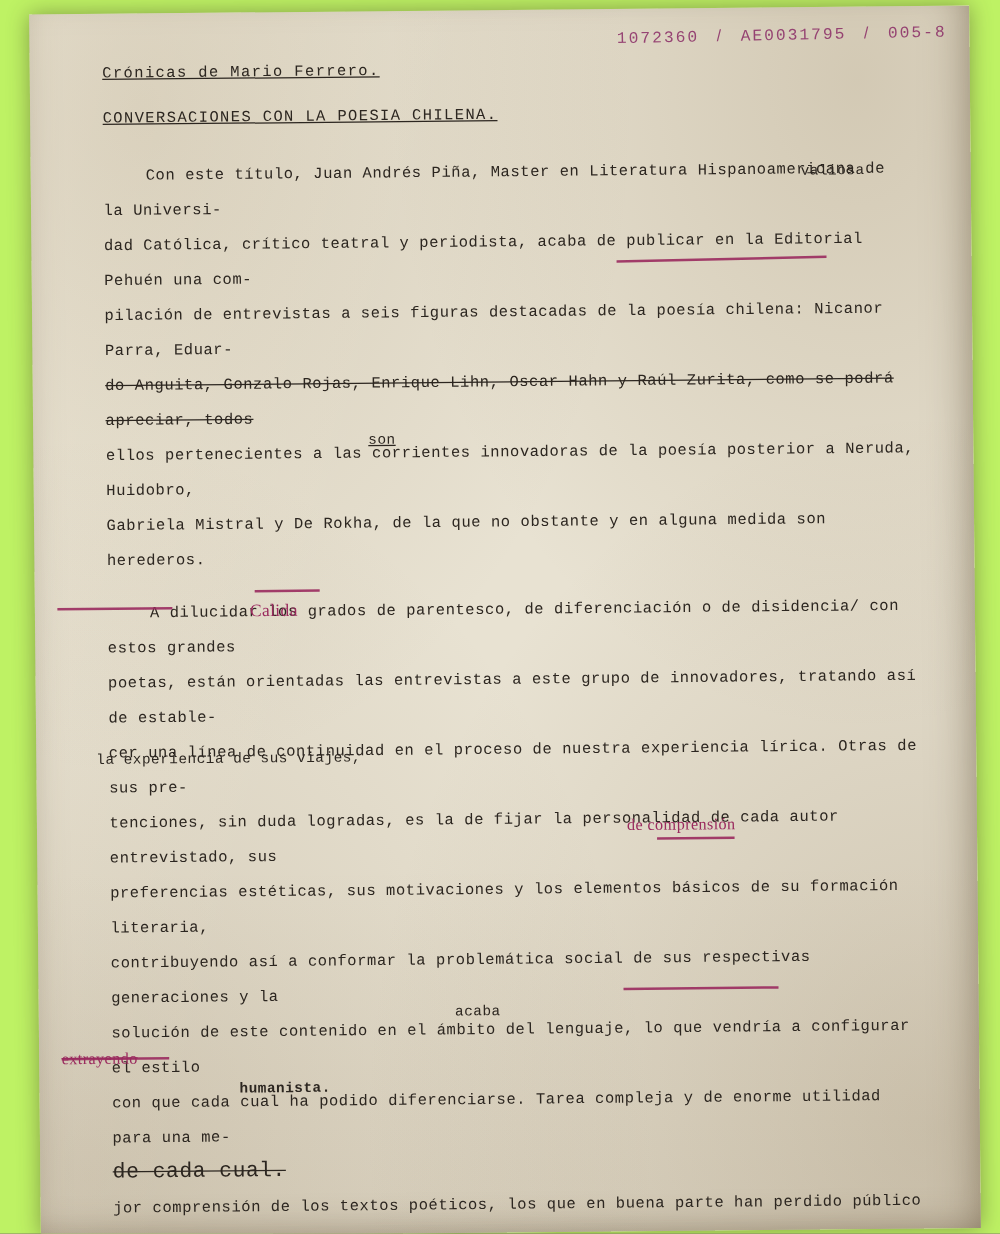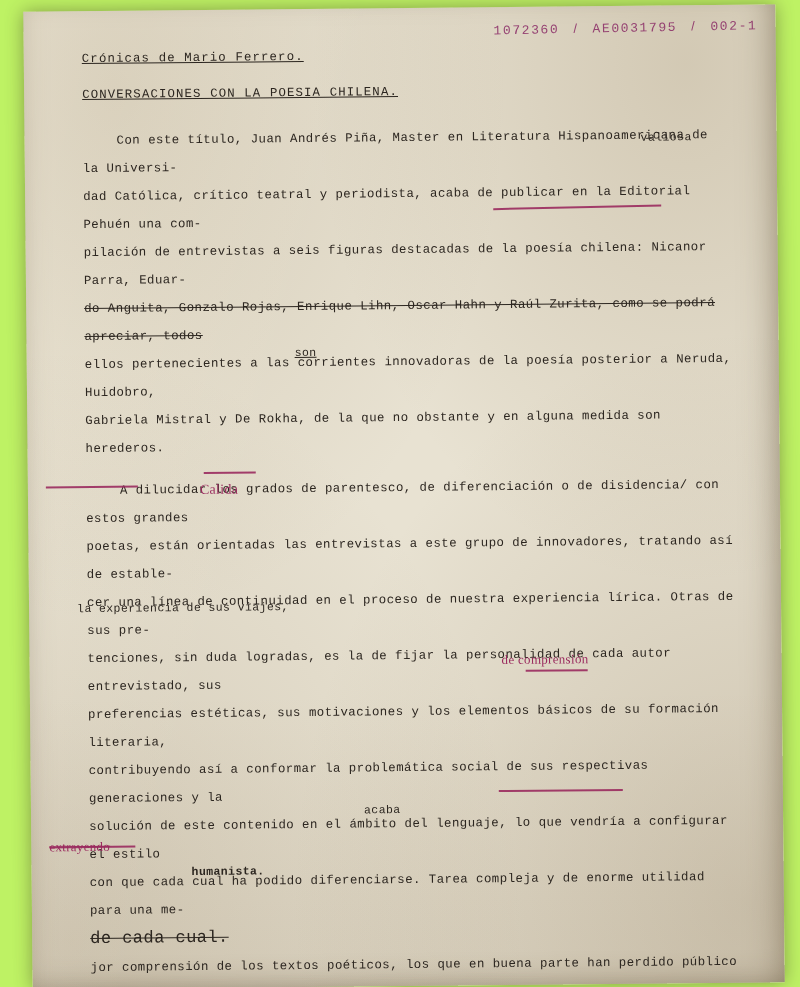--- a/index.html
+++ b/index.html
@@ -131,21 +131,21 @@
 <body>
 
 <div id="page">
   <div id="sheet">
 
     <div class="archive-row">
       <span class="archive-num">1072360</span>
       <span class="sep">/</span>
       <span class="archive-num">AE0031795</span>
       <span class="sep">/</span>
-      <span class="archive-num">002-1</span>
+      <span class="archive-num">005-8</span>
     </div>
 
     <div class="doc">
 
       <div class="title-line title1">Crónicas de Mario Ferrero.</div>
       <div class="title-line title2">CONVERSACIONES CON LA POESIA CHILENA.</div>
 
       <p class="para">
         <span class="indent"></span><span>Con este título, Juan Andrés Piña, Master en Literatura Hispanoamericana de la Universi-</span><br>
         <span>dad Católica, crítico teatral y periodista, acaba de publicar en la Editorial Pehuén una com-</span><br>

